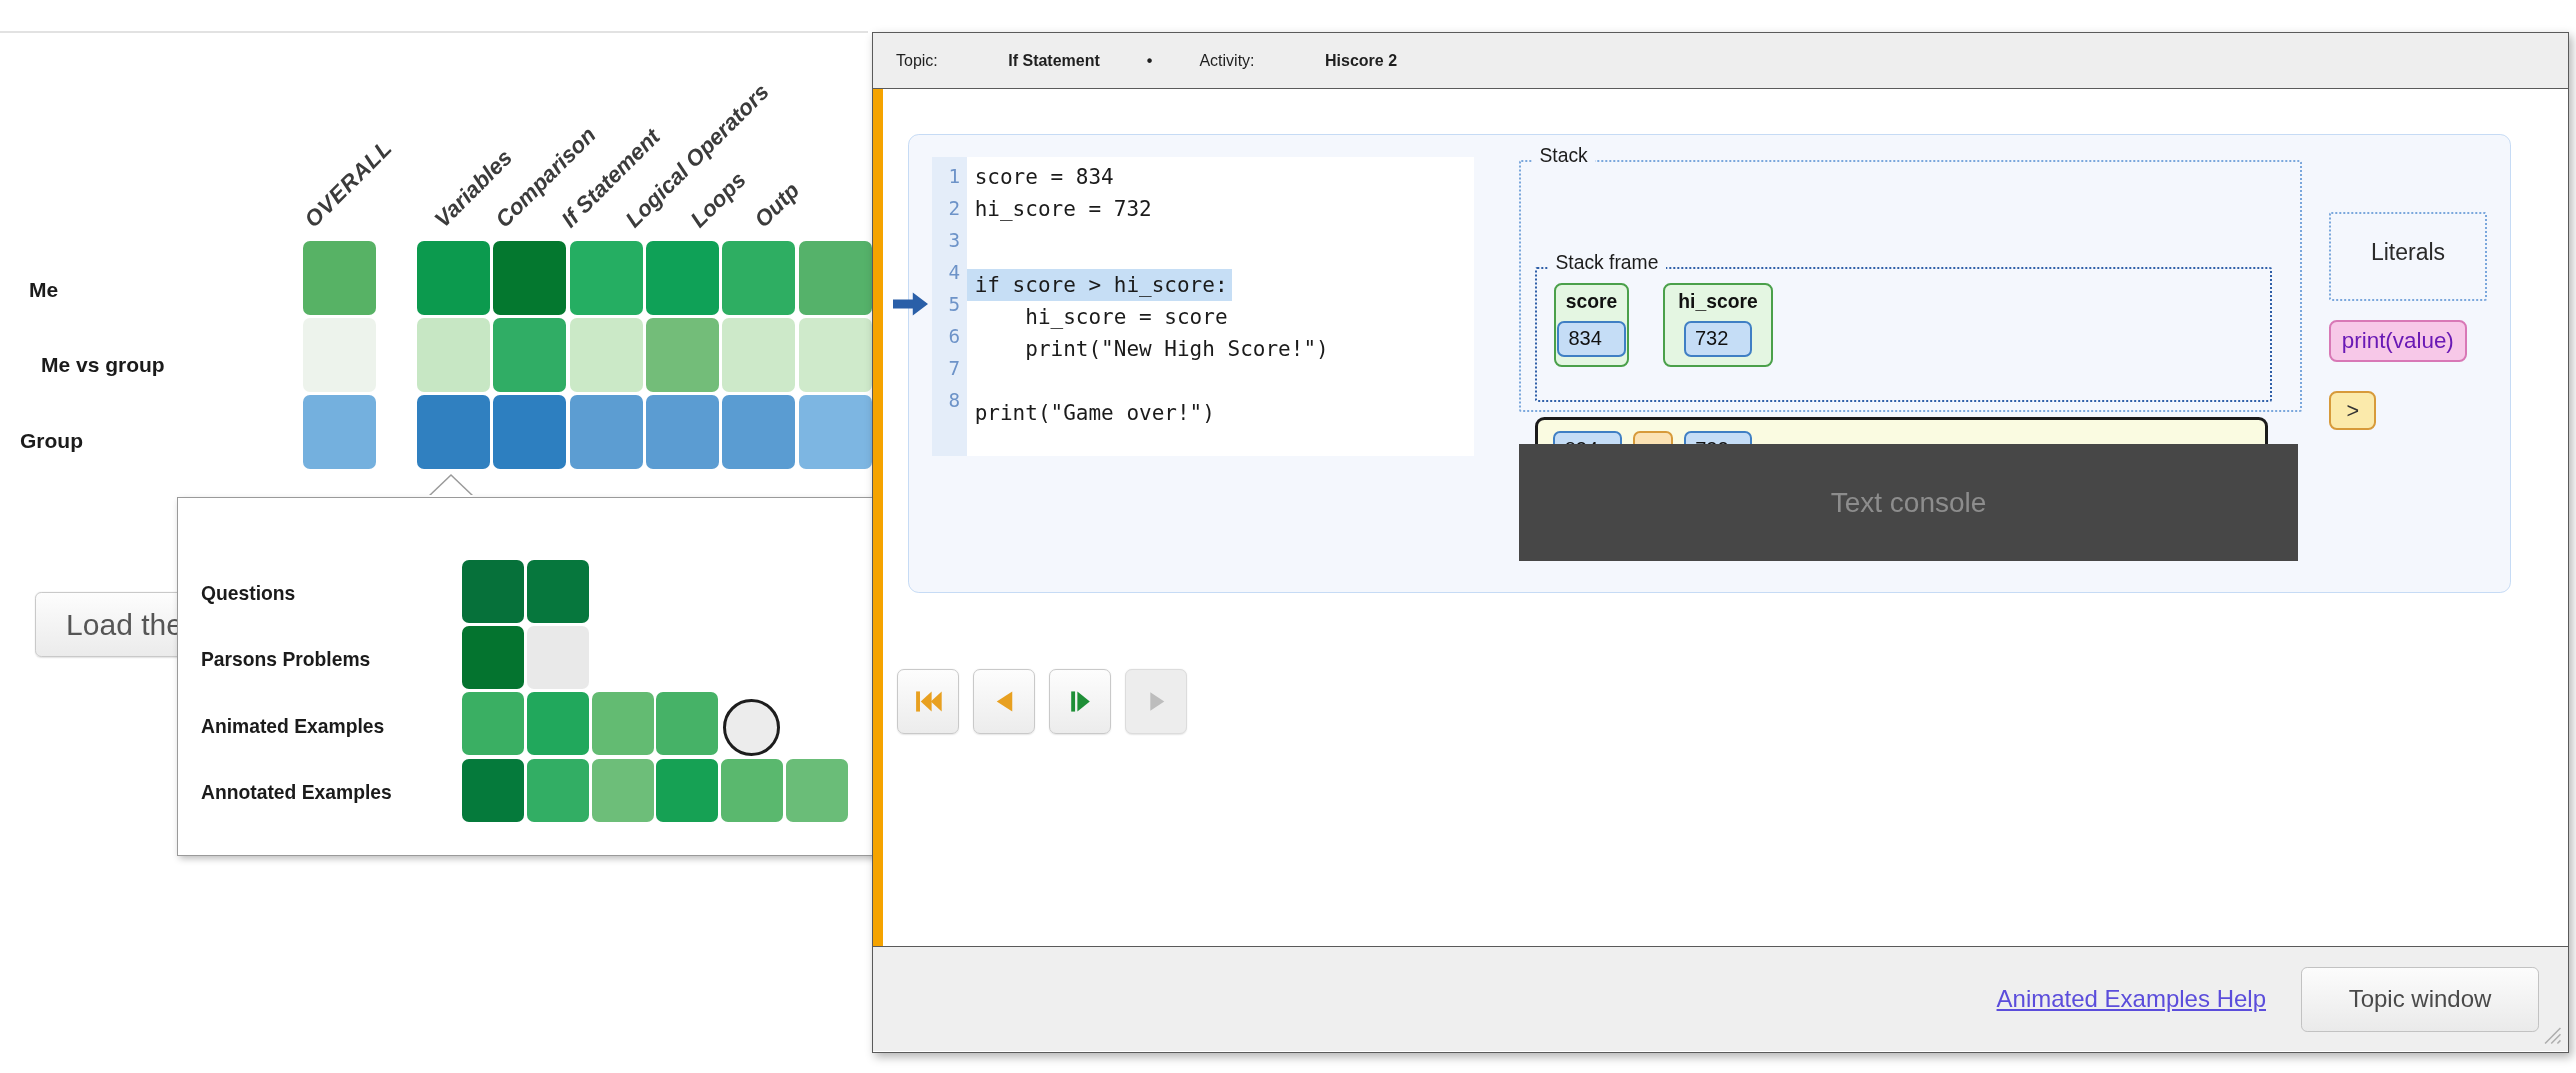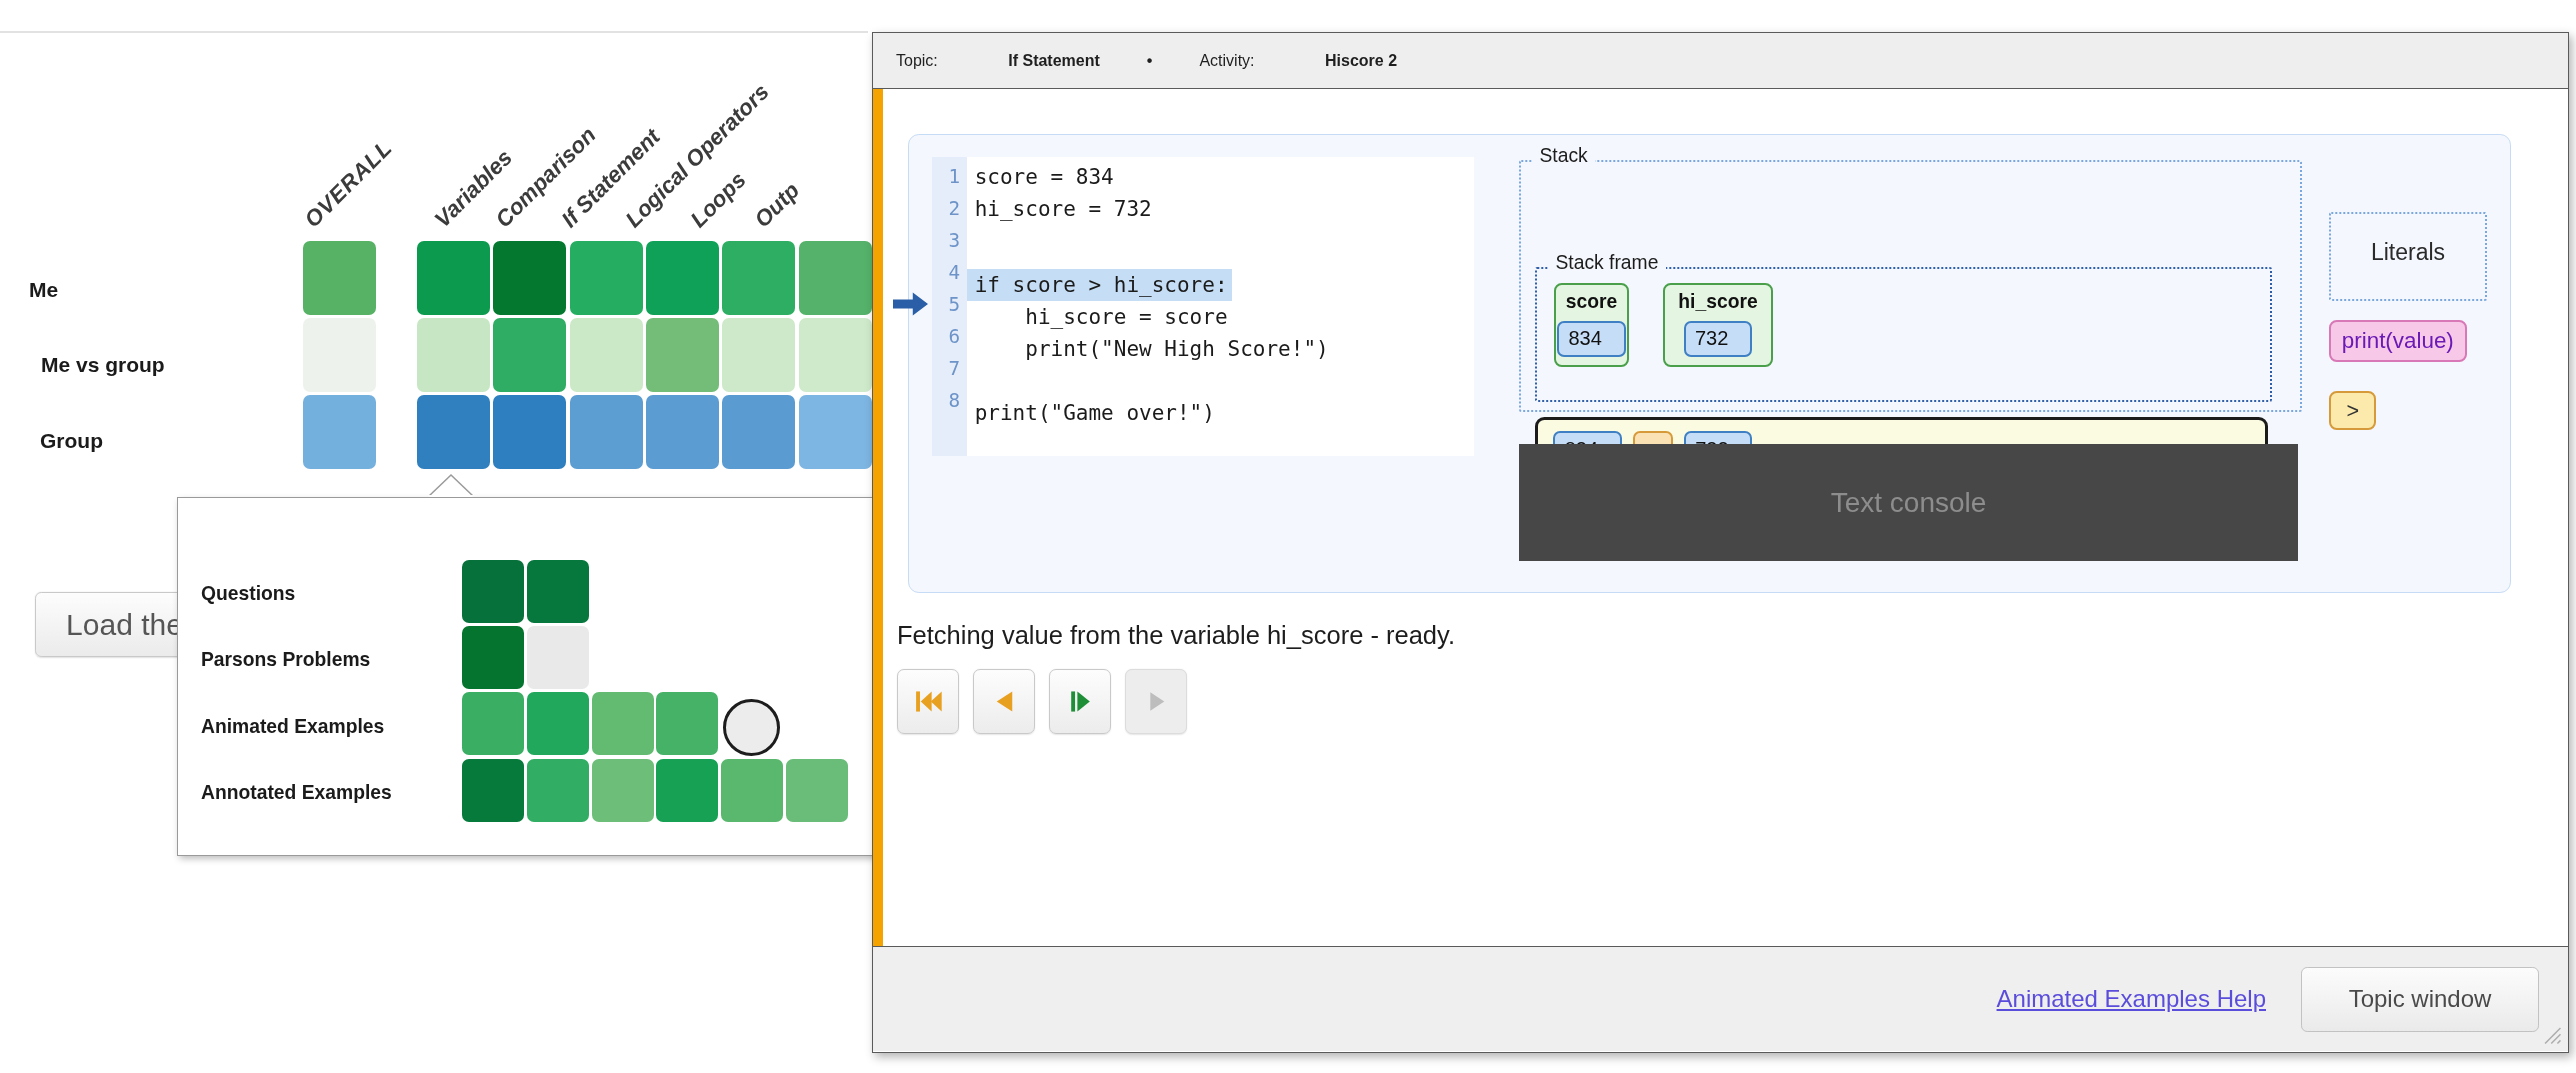--- a/index.html
+++ b/index.html
@@ -202,21 +202,21 @@
     <div class="col-head overall" style="left:318px;top:207px;">OVERALL</div>
     <div class="col-head" style="left:448px;top:207px;">Variables</div>
     <div class="col-head" style="left:509px;top:207px;">Comparison</div>
     <div class="col-head" style="left:575px;top:207px;">If Statement</div>
     <div class="col-head" style="left:639px;top:207px;">Logical Operators</div>
     <div class="col-head" style="left:704px;top:207px;">Loops</div>
     <div class="col-head" style="left:768px;top:207px;">Outp</div>
 
     <div class="row-label" style="left:29px;top:278px;">Me</div>
     <div class="row-label" style="left:41px;top:353px;text-align:right;">Me vs group</div>
-    <div class="row-label" style="left:40px;top:429px;">Group</div>
+    <div class="row-label" style="left:20px;top:429px;">Group</div>
 
     <div class="cell" style="left:303px;top:241px;width:73px;height:74px;background:#57b265;"></div>
     <div class="cell" style="left:417px;top:241px;width:73px;height:74px;background:#0c9a4e;"></div>
     <div class="cell" style="left:493px;top:241px;width:73px;height:74px;background:#04782f;"></div>
     <div class="cell" style="left:570px;top:241px;width:73px;height:74px;background:#25ae62;"></div>
     <div class="cell" style="left:646px;top:241px;width:73px;height:74px;background:#0fa157;"></div>
     <div class="cell" style="left:722px;top:241px;width:73px;height:74px;background:#2eae62;"></div>
     <div class="cell" style="left:799px;top:241px;width:73px;height:74px;background:#55b26a;"></div>
 
     <div class="cell" style="left:303px;top:318px;width:73px;height:74px;background:#edf3ec;"></div>
@@ -333,21 +333,20 @@
 
       <div id="literals-box" class="fieldset">
         <span id="literals-label">Literals</span>
       </div>
       <div id="lit-print">print(value)</div>
       <div id="lit-gt">&gt;</div>
 
       <div id="console">Text console</div>
     </div>
 
-    <div id="status">Fetching value from the variable hi_score - ready.</div>
 
     <div id="controls">
       <div class="ctrl">
         <svg width="31" height="31" viewBox="0 0 40 40">
           <rect x="4" y="7" width="5" height="26" fill="#e8a020"></rect>
           <polygon points="24,7 24,33 10,20" fill="#e8a020"></polygon>
           <polygon points="37,7 37,33 23,20" fill="#e8a020"></polygon>
         </svg>
       </div>
       <div class="ctrl">

